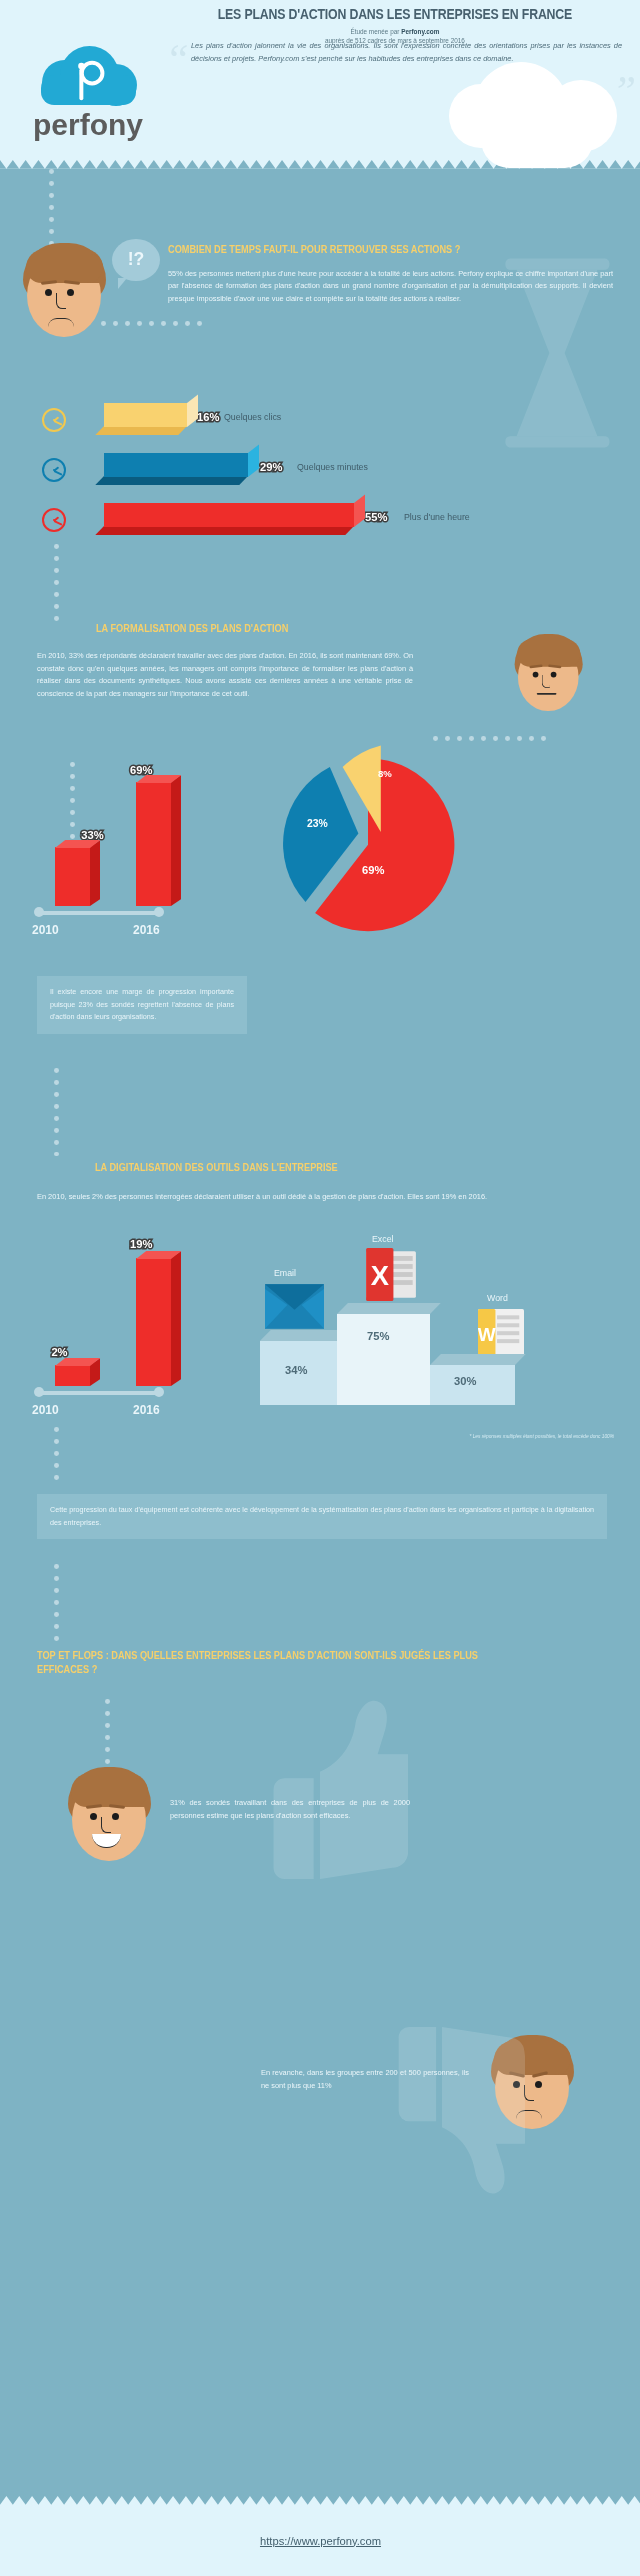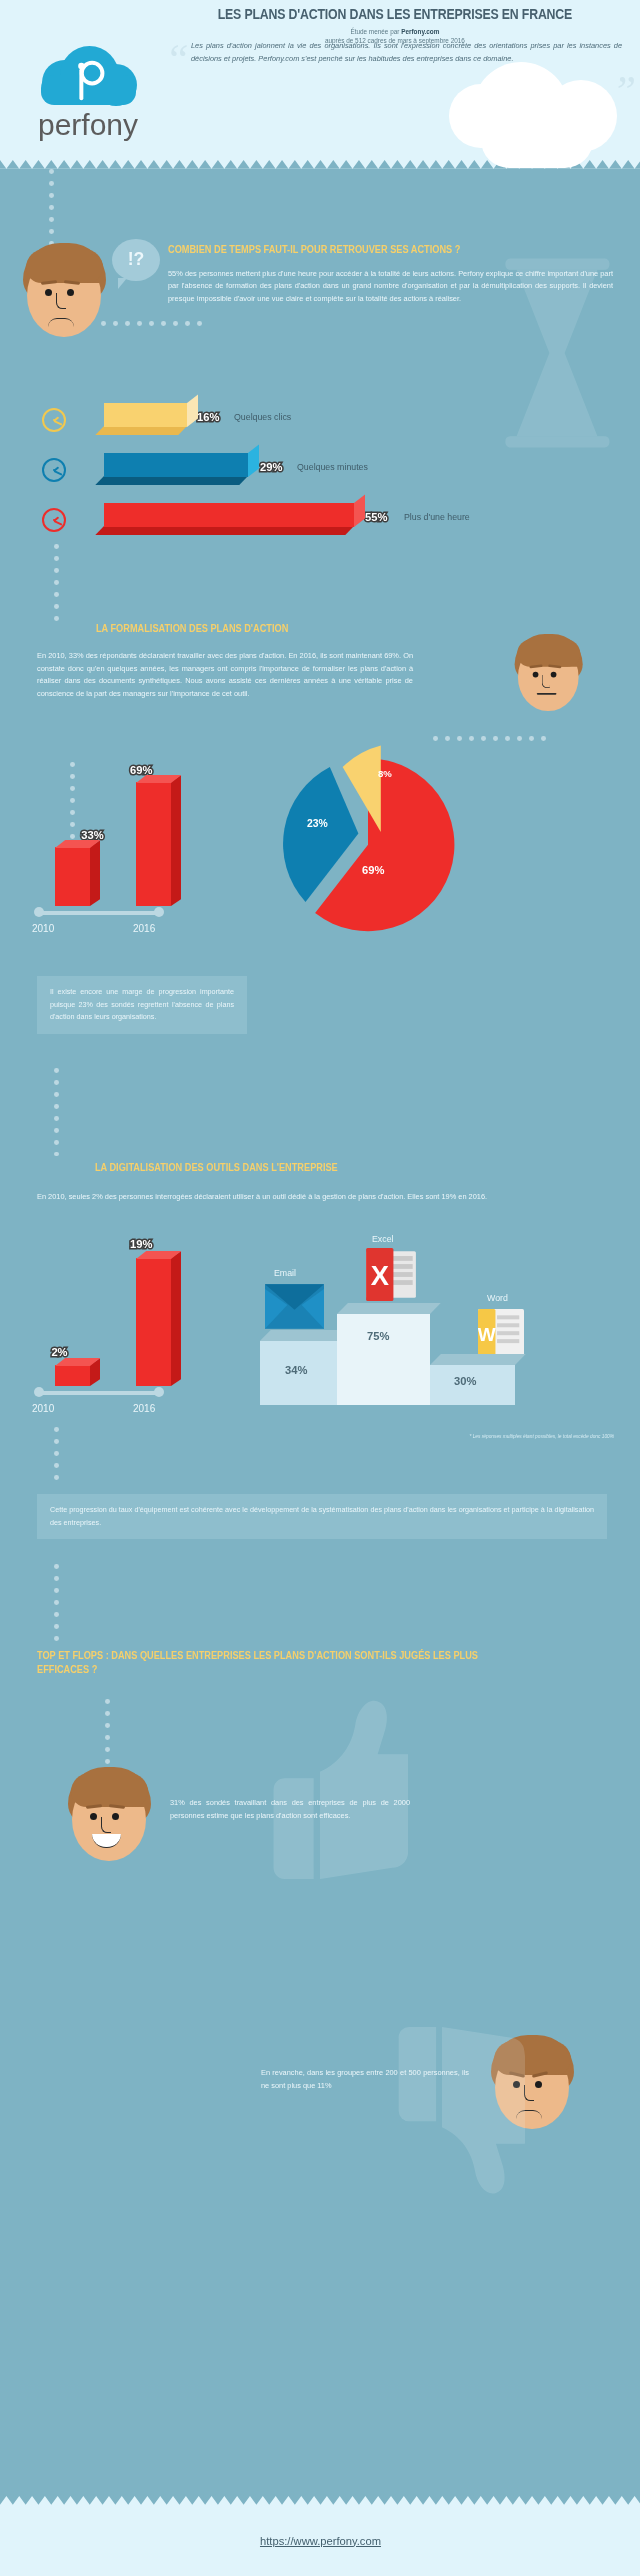--- a/index.html
+++ b/index.html
@@ -36,21 +36,21 @@
   }
   .logo-cloud .lc-a { width: 45px; height: 45px; left: 6.4px; top: 14.4px; }
   .logo-cloud .lc-b { width: 59px; height: 59px; left: 24px; top: 0px; }
   .logo-cloud .lc-c { width: 42px; height: 42px; left: 59px; top: 17.6px; }
   .logo-cloud .lc-base { width: 95px; height: 30px; left: 4.8px; top: 29px; border-radius: 13px; }
   .logo-p {
     position: absolute; left: 37px; top: 11.2px; width: 35px; height: 45px; z-index: 3;
   }
   .logo-text {
     font-size: 30px; color: #5c5c5c; letter-spacing: 0px;
-    margin-top: 3.2px; font-weight: 400;
+    margin-top: 3.2px; font-weight: 700;
   }
   .title-block { position: absolute; left: 160px; top: 6.4px; right: 11.2px; text-align: center; }
   .main-title {
     font-size: 14px; font-weight: bold; color: #47606e;
     letter-spacing: -0.2px; text-transform: uppercase;
     font-family: "Liberation Sans Narrow", "Liberation Sans", sans-serif;
     transform: scaleX(0.88); transform-origin: center;
   }
   .sub-title { font-size: 6.4px; color: #5c7a87; margin-top: 4.8px; line-height: 1.45; }
   .sub-title b { color: #2f4d5c; }
@@ -195,21 +195,21 @@
   .vbar .vtop {
     position: absolute; left: 0; top: -7.2px; width: 35px; height: 8px;
     background: #f45451; z-index: 3; transform: skewX(-52deg); transform-origin: left bottom;
   }
   .axis-line {
     position: absolute; height: 4px; background: #bcd8e2; border-radius: 2.4px;
   }
   .axis-dot {
     position: absolute; width: 10.4px; height: 10.4px; border-radius: 50%; background: #bcd8e2;
   }
-  .axis-year { position: absolute; font-size: 10px; font-weight: normal; color: #eaf6fa; }
+  .axis-year { position: absolute; font-size: 12px; font-weight: bold; color: #eaf6fa; }
 
   
   .pie-wrap { position: absolute; }
   .legend-item { display: flex; align-items: center; margin-bottom: 17px; }
   .legend-dot { width: 18.4px; height: 18.4px; border-radius: 50%; margin-right: 10.4px; flex: none; }
   .legend-label { font-size: 7.6px; color: #eaf6fa; }
 
   .note-box {
     background: #8ebecd; color: #eaf6fa; font-size: 7.2px; line-height: 1.72;
     padding: 10.4px 13px; text-align: justify;
@@ -339,21 +339,21 @@
           <div class="hand-h"></div>
             <div class="hand-m"></div>
             <div class="pin"></div>
         </div>
         <div class="bar3d" style="left:67px;width:83px;">
           <div class="front" style="background:#f9d26f;width:83px;"></div>
           <div class="side" style="background:#fae6b4;"></div>
           <div class="bottom" style="background:#e9b84e;width:83px;"></div>
         </div>
         <div class="pct-badge" style="left:160px;">16%</div>
-        <div class="hbar-label" style="left:197px;">Quelques clics</div>
+        <div class="hbar-label" style="left:187px;">Quelques clics</div>
       </div>
 
       <div class="hbar-row">
         <div class="clock" style="left:4.8px;color:#0e7fb0;border-color:#0e7fb0;">
           <div class="hand-h"></div>
             <div class="hand-m"></div>
             <div class="pin"></div>
         </div>
         <div class="bar3d" style="left:67px;width:144px;">
           <div class="front" style="background:#0e7fb0;width:144px;"></div>

